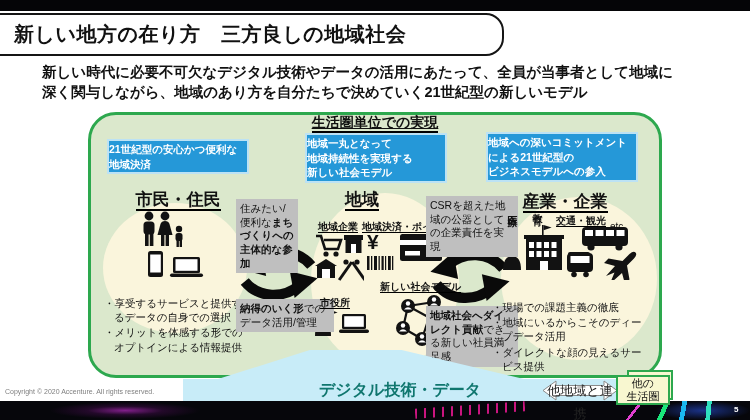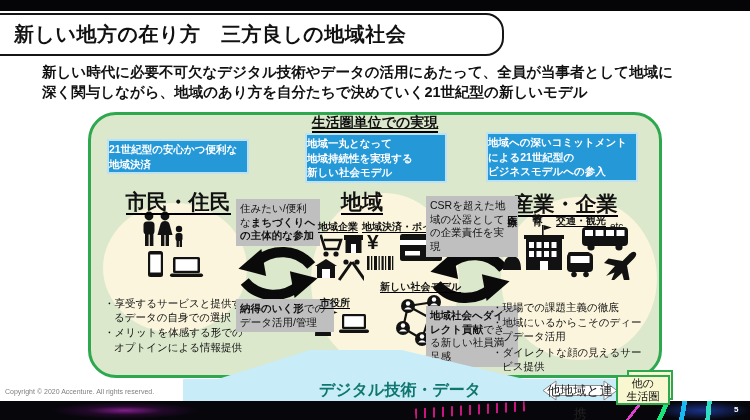--- a/index.html
+++ b/index.html
@@ -28,21 +28,21 @@
   .title-text{padding-left:24px;font-size:20px;font-weight:bold;letter-spacing:.5px;white-space:nowrap;}
   .subtitle{left:42px;top:62px;width:690px;font-size:14.5px;font-weight:bold;line-height:20px;white-space:nowrap;}
   
   .green-box{left:88px;top:112px;width:574px;height:266px;box-sizing:border-box;
     background:#DBE8CC;border:3px solid #2DA84E;border-radius:28px;z-index:1;}
   .fw-header{left:88px;top:114px;width:574px;text-align:center;font-size:14px;font-weight:bold;z-index:2;text-decoration:underline;}
   .fw-header span{border-bottom:2px solid #000;padding-bottom:1px;}
   .blue-box{box-sizing:border-box;background:#2598D8;border:2px solid #BCE2F4;color:#fff;
     font-weight:bold;font-size:10.5px;text-align:left;line-height:1.38;
     display:flex;flex-direction:column;justify-content:center;z-index:2;}
-  .actor-title{font-size:21px;font-weight:bold;text-align:center;z-index:3;}
+  .actor-title{font-size:17px;font-weight:bold;text-align:center;z-index:3;}
   .actor-title span{border-bottom:2px solid #000;padding-bottom:0px;}
   .ellipse{background:#FAF5DC;border-radius:50%;z-index:1;}
   .callout{box-sizing:border-box;background:#BFBFBF;font-size:10.5px;line-height:1.3;
     padding:3px 4px;z-index:3;}
   .callout b{font-weight:bold;}
   .bullets{font-size:10.5px;line-height:1.35;z-index:3;}
   .bullets div{padding-left:10px;text-indent:-10px;margin-bottom:1px;}
   .minilabel{font-size:10px;font-weight:bold;white-space:nowrap;z-index:3;}
   .minilabel span{border-bottom:1.5px solid #000;padding-bottom:0px;}
   .vlabel{font-size:10px;font-weight:bold;writing-mode:vertical-rl;letter-spacing:2px;z-index:3;}
@@ -141,21 +141,21 @@
       <rect x="35.5" y="9.2" width="22" height="11.6" fill="#fff"></rect>
       <rect x="30" y="23.5" width="33" height="3.5" rx="1.7" fill="#121212"></rect>
     </g>
   </svg>
 
   <div class="abs bullets" style="left:104px;top:296px;width:144px;">
     <div>・享受するサービスと提供するデータの自身での選択</div>
     <div>・メリットを体感する形でのオプトインによる情報提供</div>
   </div>
 
-  <div class="abs callout" style="left:236px;top:199px;width:84px;">
+  <div class="abs callout" style="left:236px;top:199px;width:62px;">
     <span>住みたい/便利な</span><b>まちづくりへの主体的な参加</b>
   </div>
   <div class="abs callout" style="left:236px;top:299px;width:98px;">
     <b>納得のいく形</b><span>でのデータ活用/管理</span>
   </div>
 
   <svg class="abs icon-svg" style="left:238px;top:245px;" width="80" height="57" viewBox="0 0 100 72">
     <path d="M92,26 C74,4 42,4 22,22" stroke="#0a0a0a" stroke-width="13" fill="none"></path>
     <polygon points="0,30 29,5 35,39" fill="#0a0a0a"></polygon>
     <path d="M8,46 C26,68 58,68 78,50" stroke="#0a0a0a" stroke-width="13" fill="none"></path>

